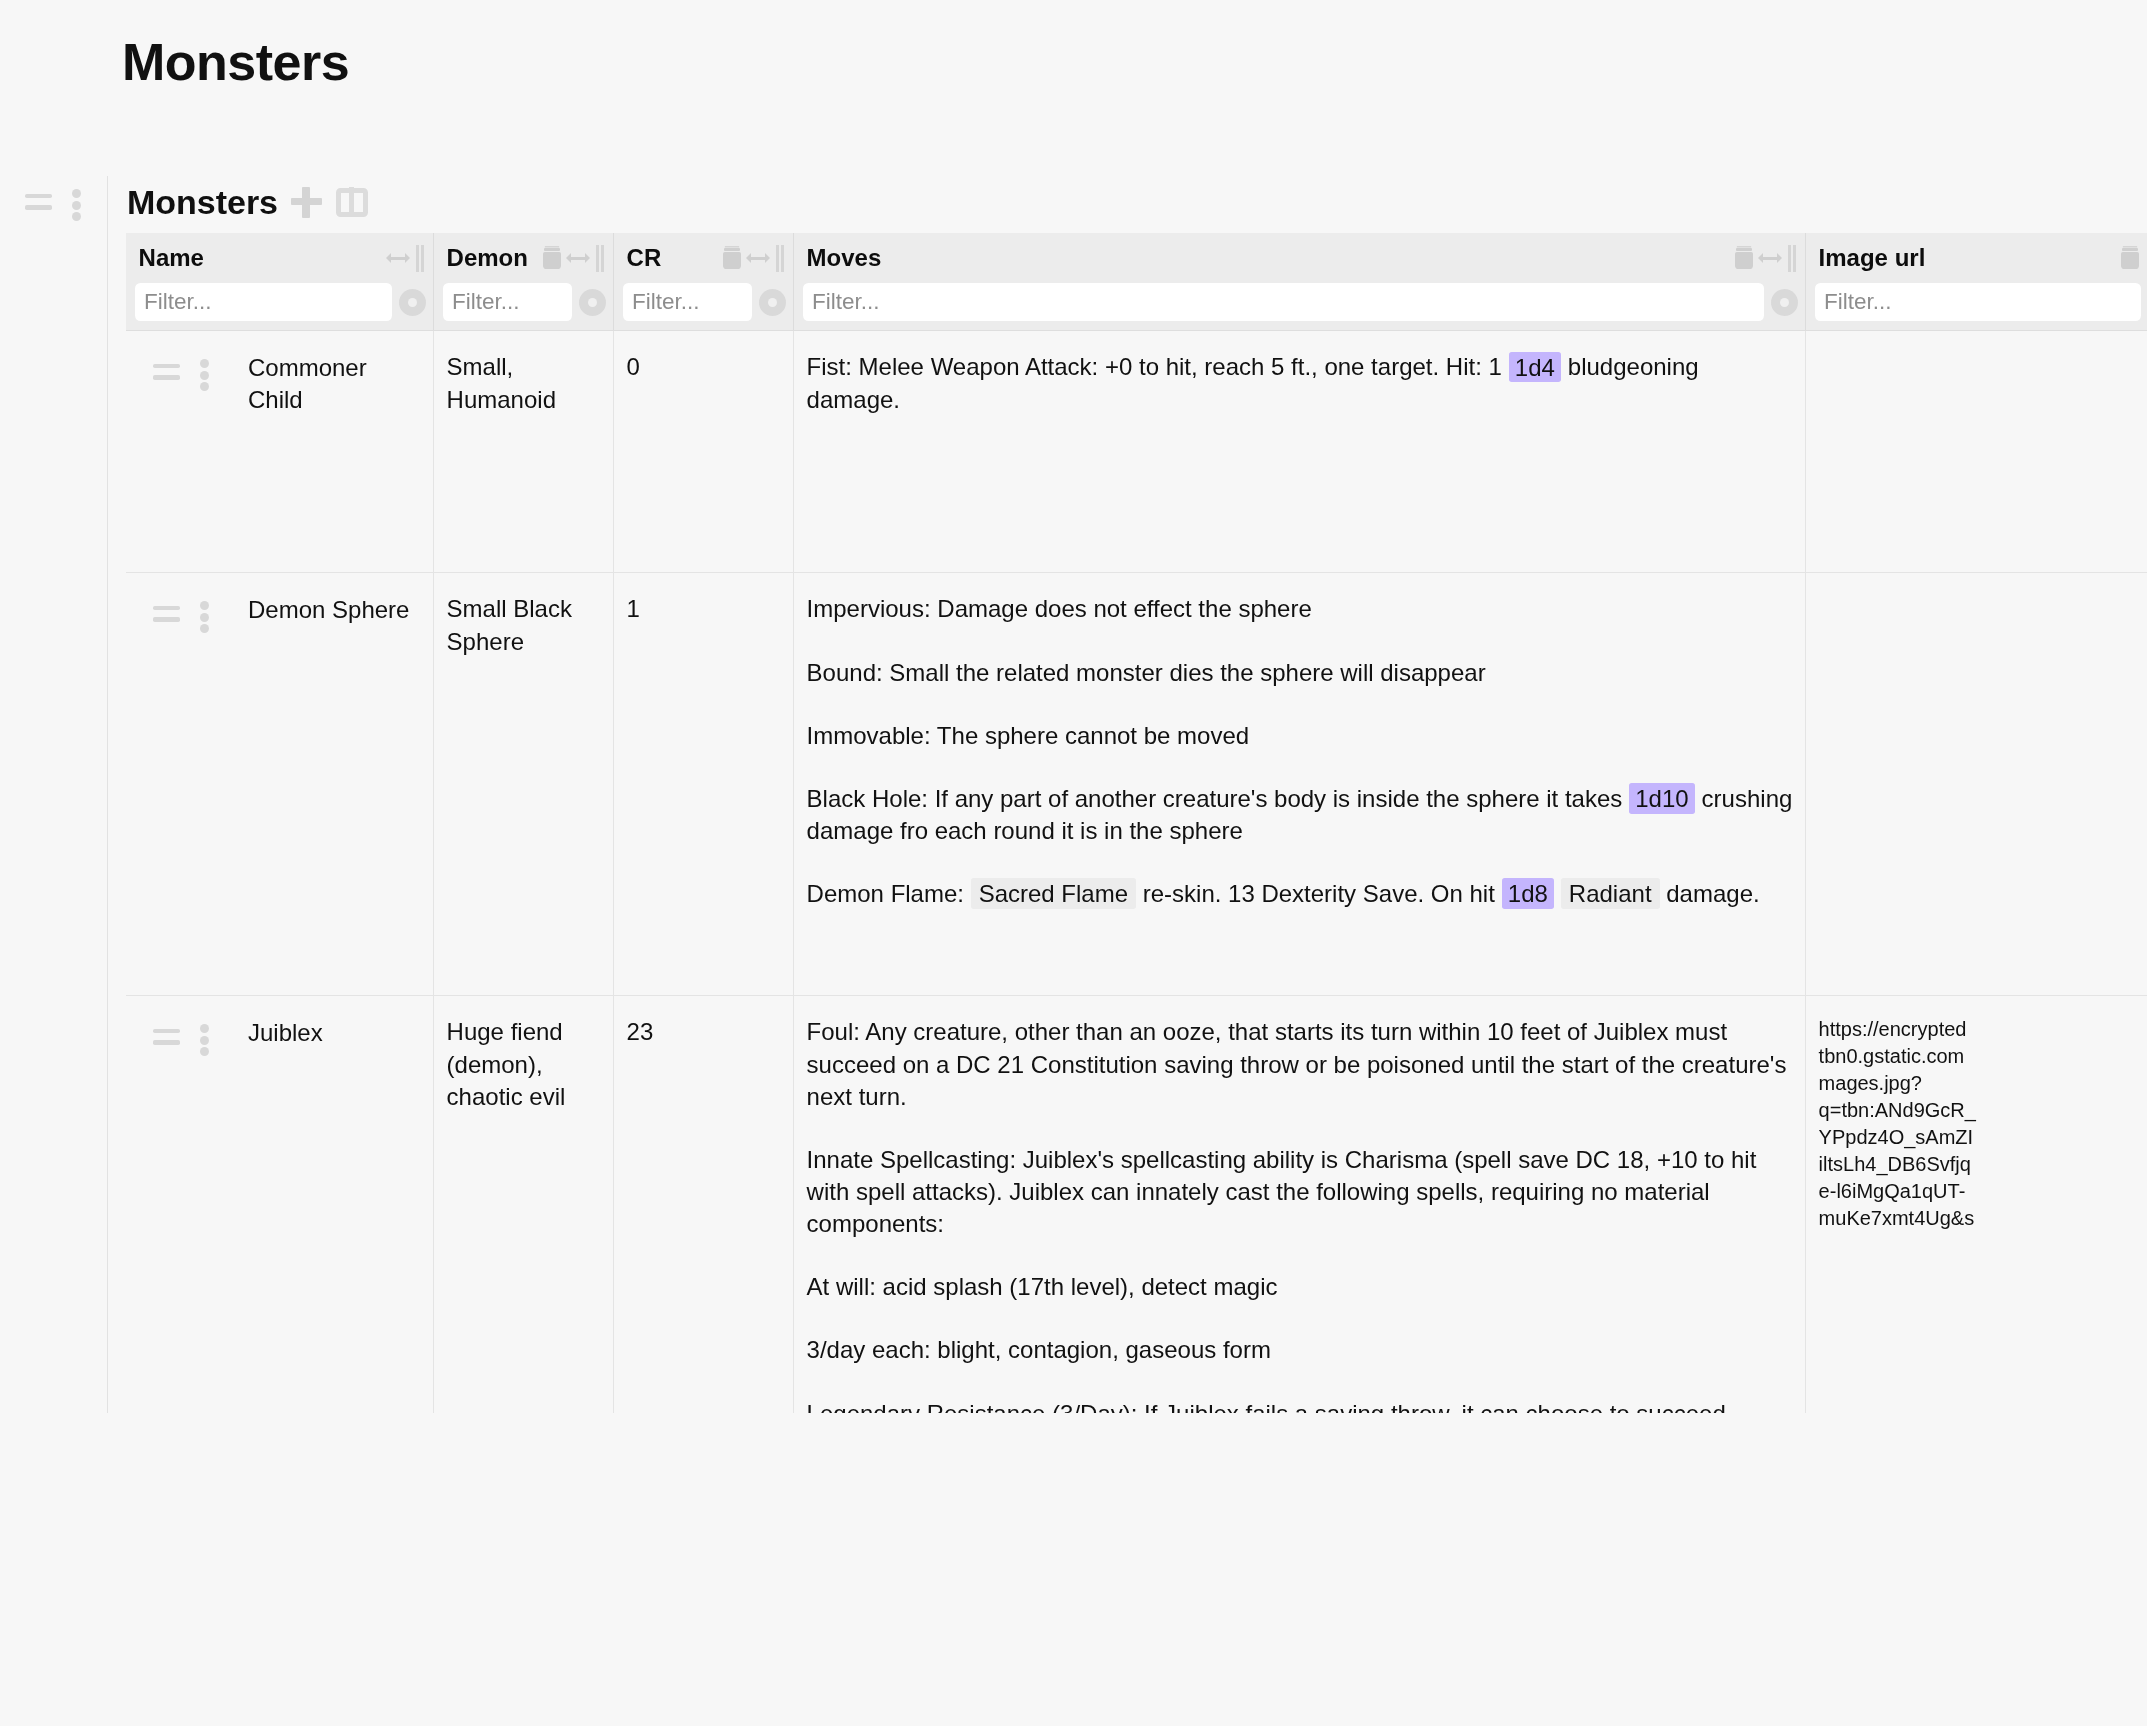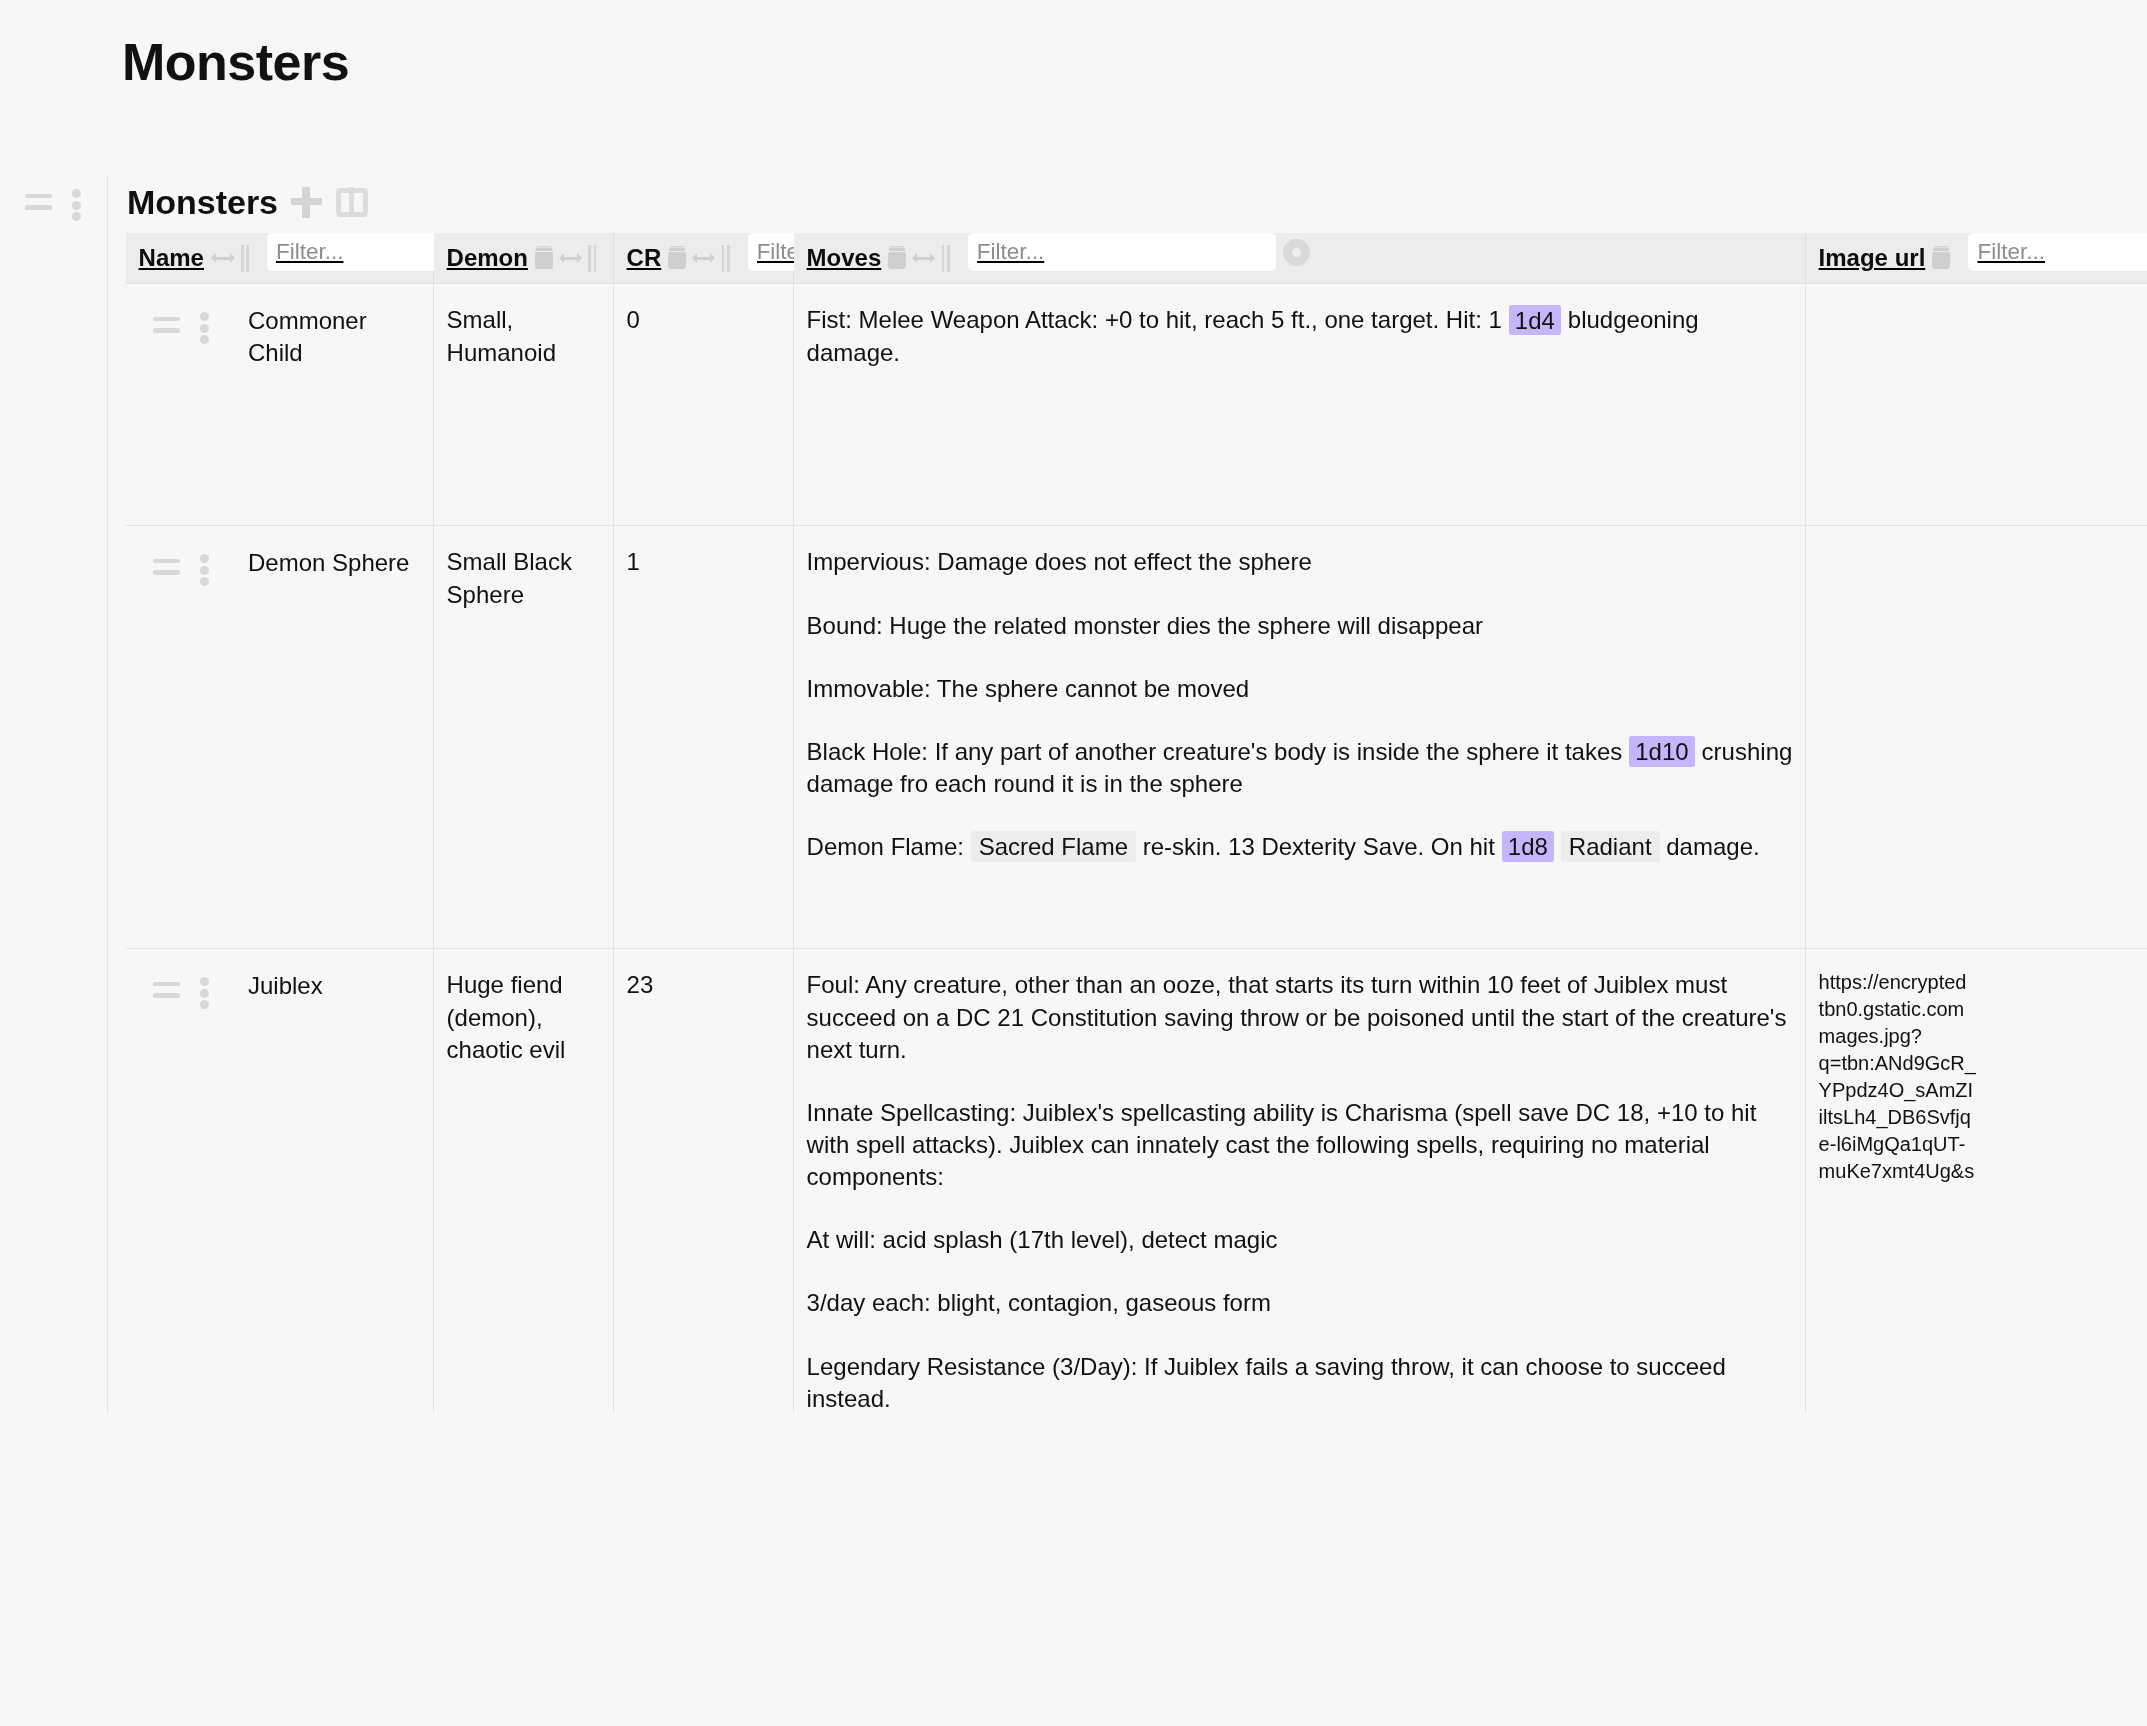--- a/index.html
+++ b/index.html
@@ -111,22 +111,22 @@
     display: flex;
     background: #ececec;
     border-bottom: 0.9px solid #dedede;
   }
   .hcell {
     position: relative;
     padding: 0;
     border-right: 0.9px solid #dcdcdc;
     background: #ececec;
     display: flex;
+    flex-direction: column;
     flex: 0 0 auto;
-    text-decoration: underline;
   }
   .hcell:last-child { border-right: none; }
   .hcell-top {
     display: flex;
     align-items: center;
     height: 50px;
     padding: 0 9px 0 12.6px;
     gap: 7.2px;
   }
   .hlabel {
@@ -437,21 +437,21 @@
                   <i></i>
                   <i></i>
                 </div>
               </div>
               <div class="name-text">Demon Sphere</div>
             </div>
             <div class="cell c-desc">Small Black Sphere</div>
             <div class="cell c-cr">1</div>
             <div class="cell moves c-moves">
               <p>Impervious: Damage does not effect the sphere</p>
-              <p>Bound: Huge the related monster dies the sphere will disappear</p>
+              <p>Bound: Small the related monster dies the sphere will disappear</p>
               <p>Immovable: The sphere cannot be moved</p>
               <p>Black Hole: If any part of another creature's body is inside the sphere it takes <span class="hl-dice">1d10</span> crushing damage fro each round it is in the sphere</p>
               <p>Demon Flame: <span class="hl-ref">Sacred Flame</span> re-skin. 13 Dexterity Save. On hit <span class="hl-dice">1d8</span> <span class="hl-ref">Radiant</span> damage.</p>
             </div>
             <div class="cell url-cell c-url"></div>
           </div>
           <div class="row" style="min-height: 558px;">
             <div class="cell name-cell c-name">
               <div class="row-handles">
                 <div class="drag-lines">

